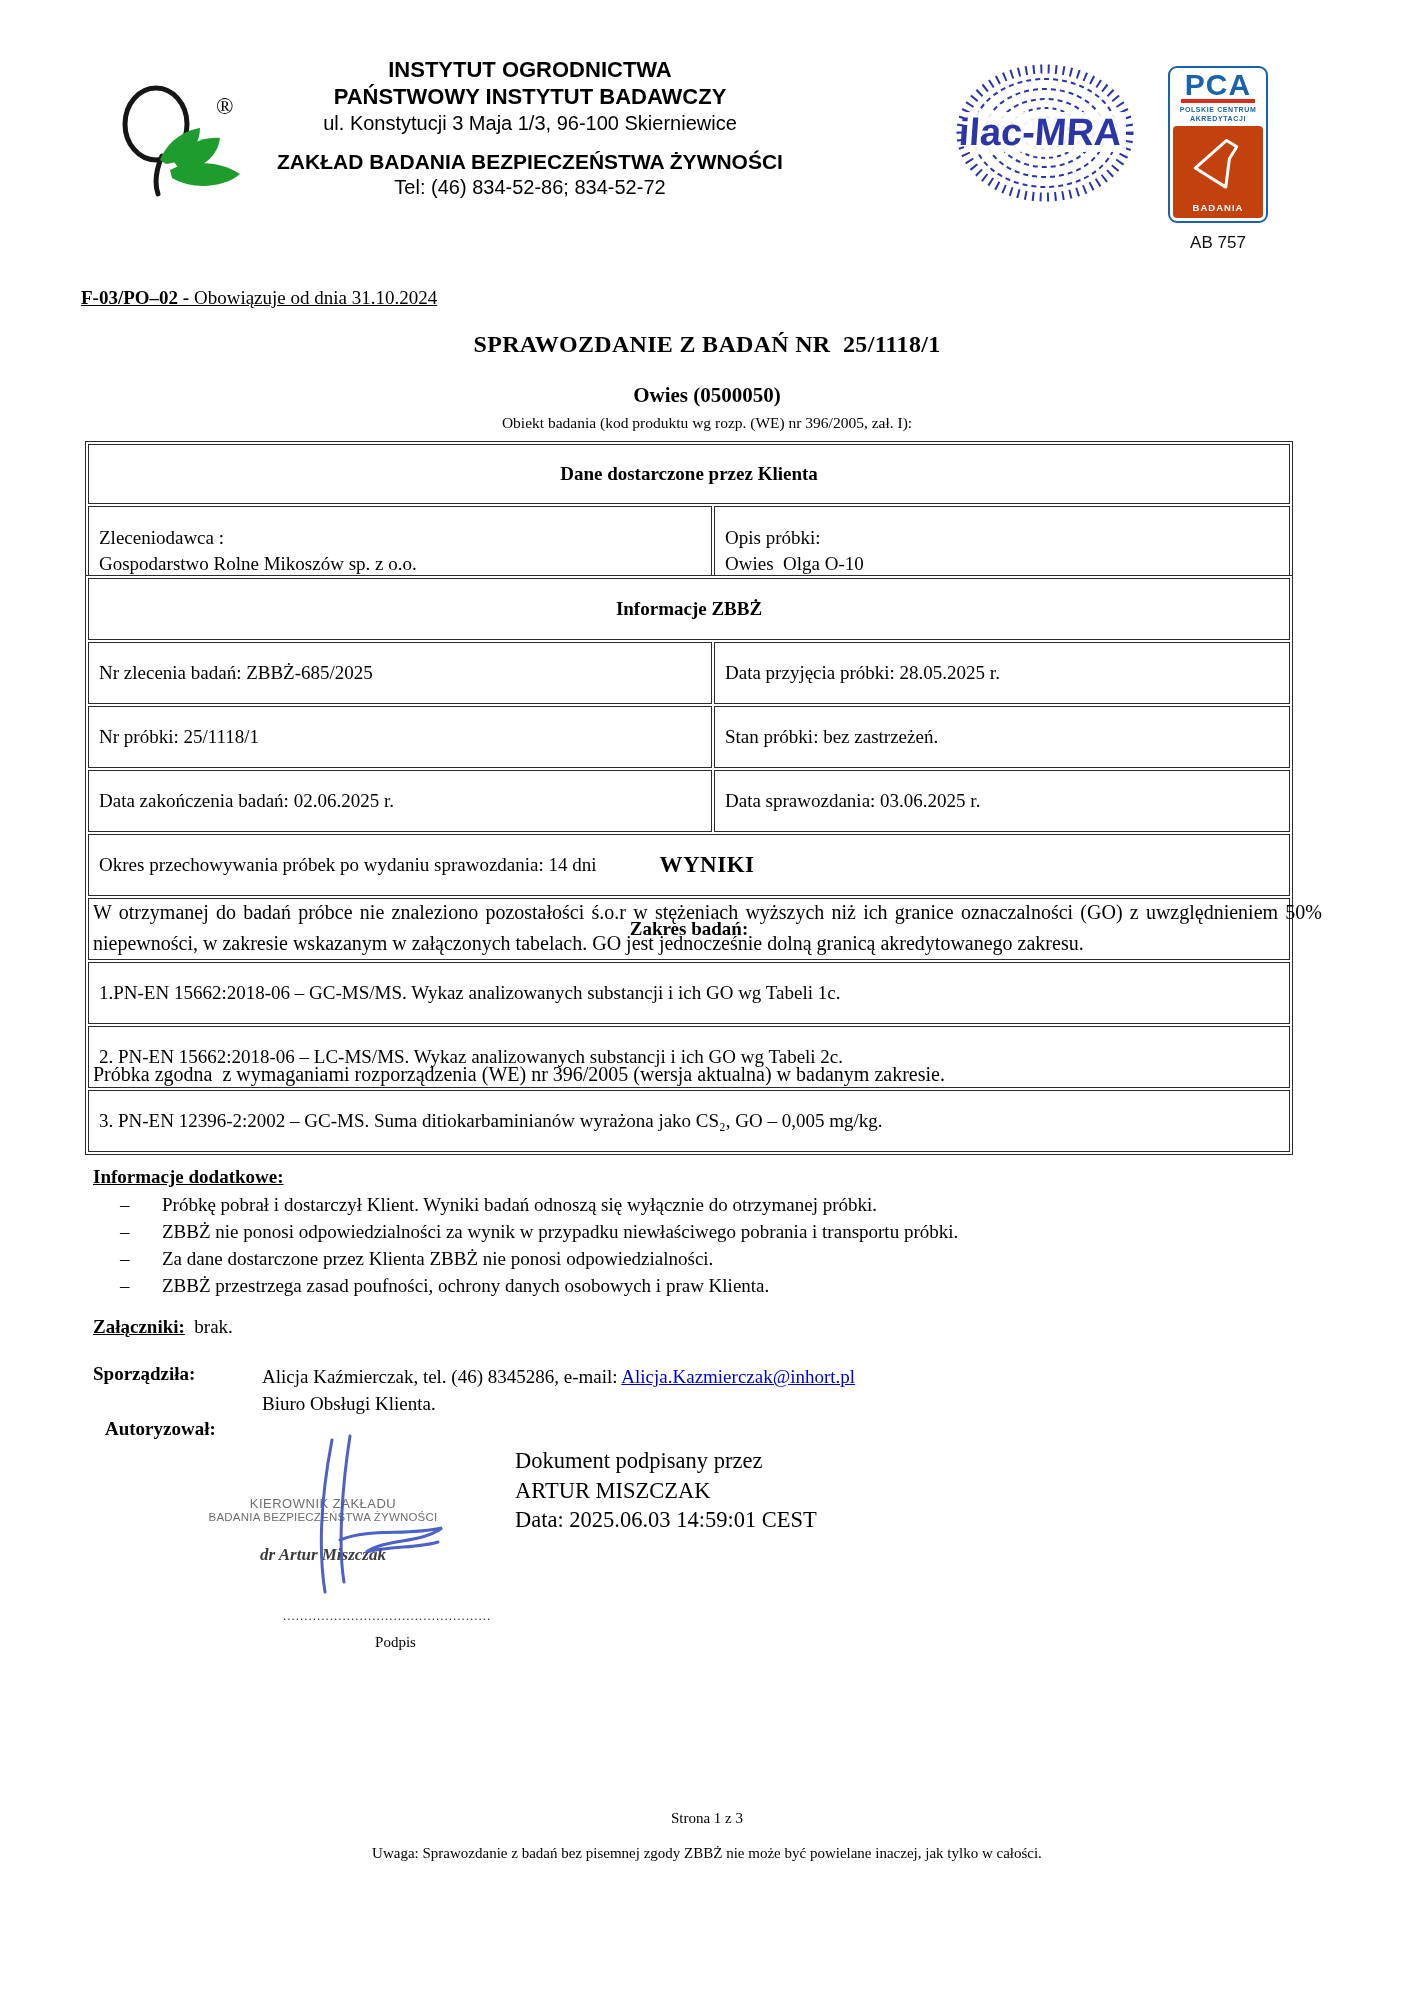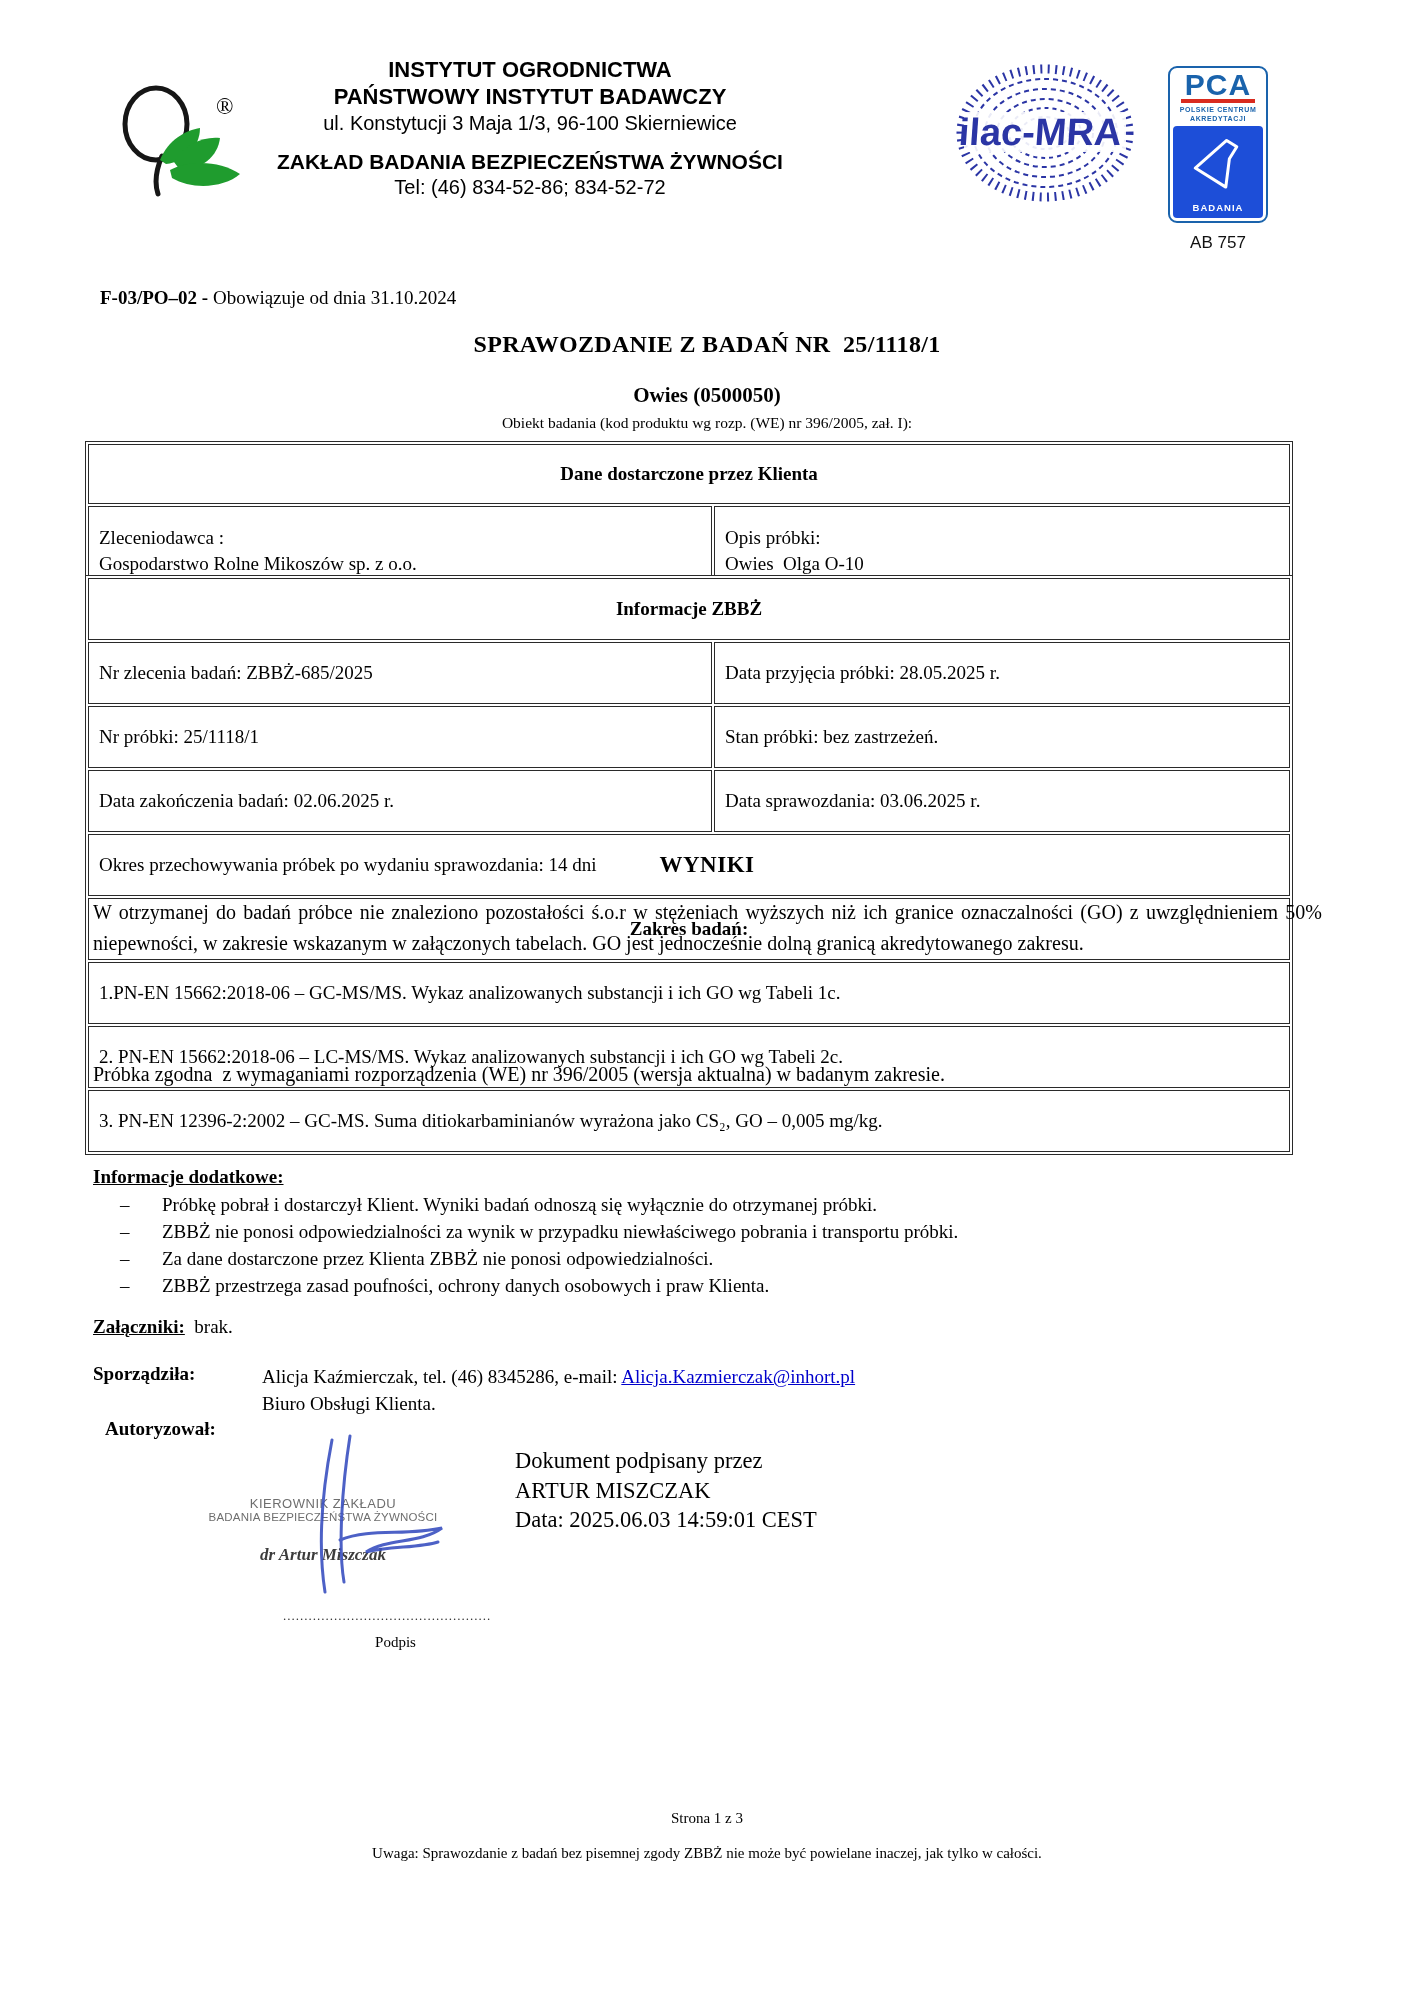--- a/index.html
+++ b/index.html
@@ -22,28 +22,28 @@
   .hdr-dept{font-size:21px;font-weight:bold;margin-top:14px;}
   .hdr-tel{font-size:20px;}
 
   .pca-badge{left:1168px;top:66px;width:100px;border:2px solid #1a63ac;border-radius:9px;
     background:#fff;box-sizing:border-box;padding:3px 3px 3px;text-align:center;}
   .pca-word{font-family:"Liberation Sans",sans-serif;font-weight:bold;font-size:30px;
     color:#1a63ac;letter-spacing:1px;line-height:28px;}
   .pca-red{height:4px;background:#d92b1f;width:82%;margin:0 auto 3px;}
   .pca-small{font-family:"Liberation Sans",sans-serif;font-weight:bold;font-size:7px;
     color:#1a63ac;letter-spacing:0.6px;line-height:8.5px;text-transform:uppercase;}
-  .pca-box{margin-top:3px;background:#1d4ed8;border-radius:4px;height:92px;position:relative;}
+  .pca-box{margin-top:3px;background:#c2410c;border-radius:4px;height:92px;position:relative;}
   .pca-badania{position:absolute;bottom:5px;left:0;right:0;color:#fff;
     font-family:"Liberation Sans",sans-serif;font-weight:bold;font-size:9.5px;letter-spacing:1px;}
   .ab757{left:1168px;top:233px;width:100px;text-align:center;
     font-family:"Liberation Sans",sans-serif;font-size:17px;color:#111;}
 
   
-  .formref{left:100px;top:287px;font-size:19px;}
+  .formref{left:81px;top:287px;font-size:19px;text-decoration:underline;}
   .doc-title{left:0;top:331px;width:1414px;text-align:center;font-size:24px;font-weight:bold;letter-spacing:0.3px;}
   .sample-name{left:0;top:383px;width:1414px;text-align:center;font-size:21px;font-weight:bold;}
   .sample-obj{left:0;top:414px;width:1414px;text-align:center;font-size:15.5px;}
 
   
   table.doc{border-collapse:separate;border-spacing:2px;background:#fff;
     border:1.5px solid #2a2a2a;width:1208px;table-layout:fixed;}
   table.doc td{border:1px solid #2a2a2a;font-size:19px;padding:18px 10px;vertical-align:top;}
   td.th{text-align:center;font-weight:bold;}
   .t1{left:85px;top:441px;}

